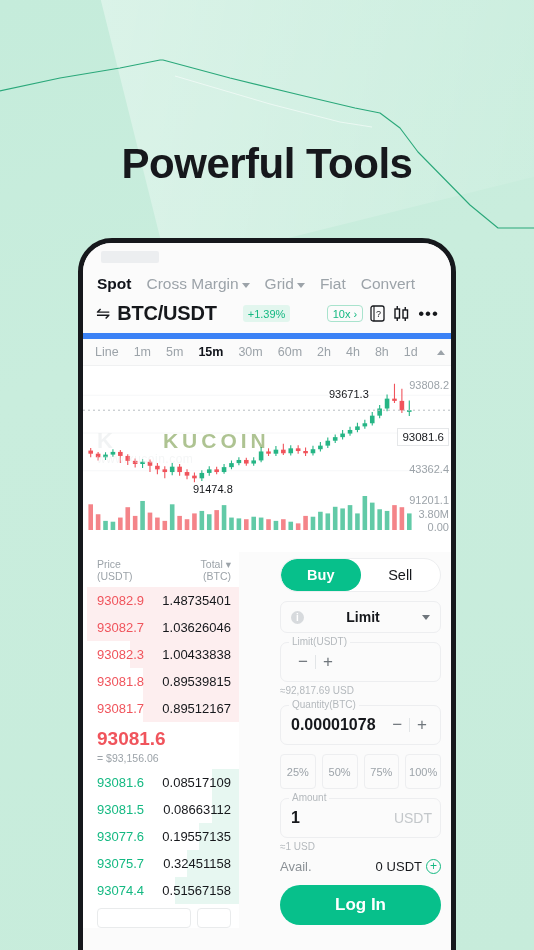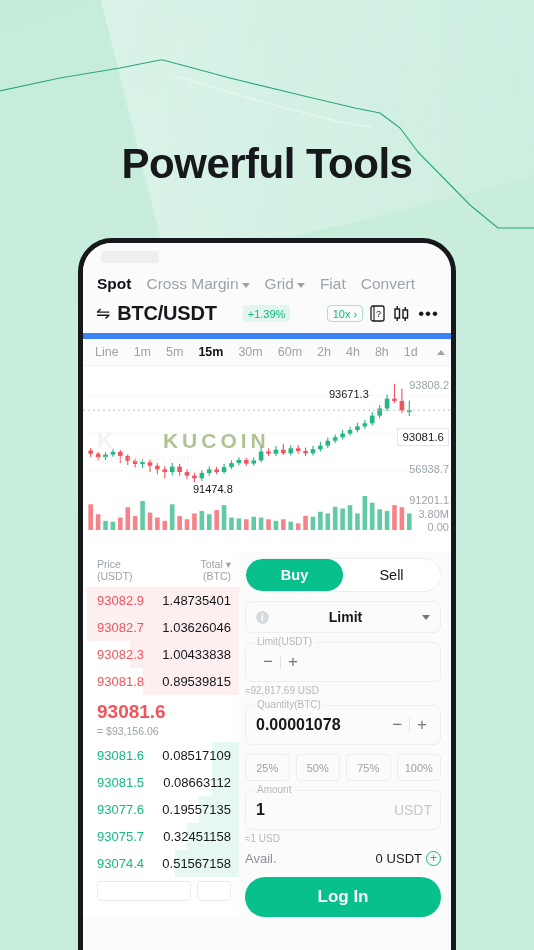--- a/index.html
+++ b/index.html
@@ -210,21 +210,21 @@
   .ob-mid .mu { font-size: 10.5px; color: #9ca3a9; margin-top: 2px; }
 
   .ob-foot { display: flex; gap: 6px; padding: 4px 8px 0 10px; }
   .ob-foot .pill {
     border: 1px solid #e9ebec; border-radius: 4px;
     height: 20px; flex: 1;
   }
   .ob-foot .pill.sm { flex: 0 0 34px; }
 
   
-  .form { flex: 1; padding: 6px 10px 0 6px; }
+  .form { flex: 1; padding: 6px 10px 0 6px; margin-left: 35px; }
   .bs-toggle {
     display: flex; align-items: center;
     border: 1px solid #edeef0;
     border-radius: 19px;
     height: 34px;
     background: #fff;
     overflow: hidden;
   }
   .bs-toggle .seg {
     flex: 1; height: 100%;
@@ -277,21 +277,21 @@
     display: flex; align-items: center;
     font-size: 17px; color: #6f767c;
   }
   .fld .step .m { padding: 0 7px; }
   .fld .step .sep { width: 1px; height: 14px; background: #e2e5e7; }
   .fld .step .p { padding: 0 5px 0 7px; }
   .sub { font-size: 10px; color: #b4b9bd; margin-top: 3px; }
 
   .pcts { display: flex; gap: 6px; margin-top: 9px; }
   .pcts .pct {
-    flex: 1; height: 27px;
+    flex: 1; height: 35px;
     border: 1px solid #edeef0; border-radius: 4px;
     display: flex; align-items: center; justify-content: center;
     font-size: 11px; color: #9ca3a9;
   }
 
   .avail {
     display: flex; align-items: center;
     margin-top: 7px;
     font-size: 13px;
   }
@@ -533,21 +533,21 @@
     <div class="wm">
       <div class="wm-row1">
         <span class="wm-k">K</span>
         <span class="wm-txt">KUCOIN</span>
       </div>
       <div class="wm-url">www.kucoin.com</div>
     </div>
 
     <div class="ax-lbl" style="top:13px;">93808.2</div>
     <div class="price-tag">93081.6</div>
-    <div class="ax-lbl" style="top:97px;">56938.7</div>
+    <div class="ax-lbl" style="top:97px;">43362.4</div>
     <div class="ax-lbl" style="top:128px;">91201.1</div>
     <div class="ax-lbl" style="top:142px;">3.80M</div>
     <div class="ax-lbl" style="top:155px;">0.00</div>
 
     <div class="pk-lbl" style="left:246px; top:22px;">93671.3</div>
     <div class="pk-lbl" style="left:110px; top:117px;">91474.8</div>
 
     <div class="time-axis">
       <span style="left:10px;">11-20 09:00</span>
       <span style="left:104px;">11-20 12:00</span>
@@ -585,20 +585,25 @@
       <div class="ob-row ask">
         <div class="bar" style="width:72%"></div>
         <span class="px">93082.3</span>
         <span class="tot">1.00433838</span>
       </div>
       <div class="ob-row ask">
         <div class="bar" style="width:63%"></div>
         <span class="px">93081.8</span>
         <span class="tot">0.89539815</span>
       </div>
+      <div class="ob-row ask">
+        <div class="bar" style="width:63%"></div>
+        <span class="px">93081.7</span>
+        <span class="tot">0.89512167</span>
+      </div>
 
       <div class="ob-mid">
         <div class="mp">93081.6</div>
         <div class="mu">= $93,156.06</div>
       </div>
 
       <div class="ob-row bid">
         <div class="bar" style="width:18%"></div>
         <span class="px">93081.6</span>
         <span class="tot">0.08517109</span>

